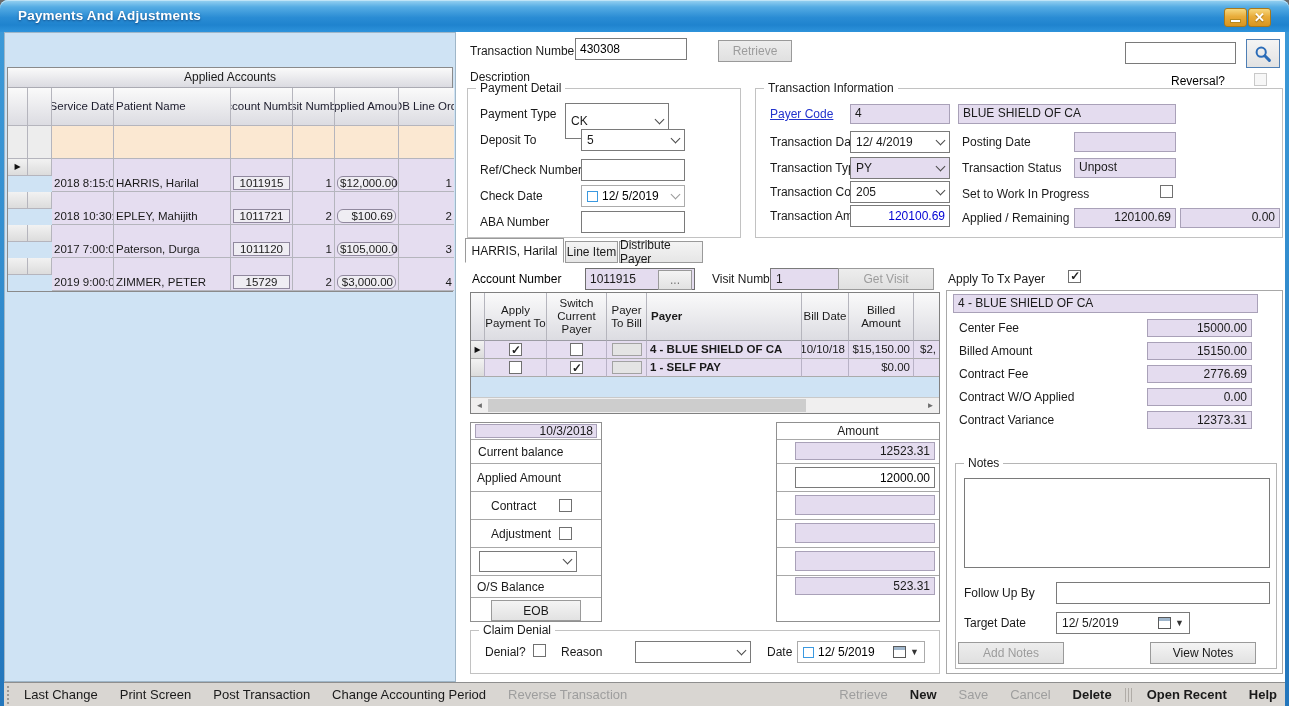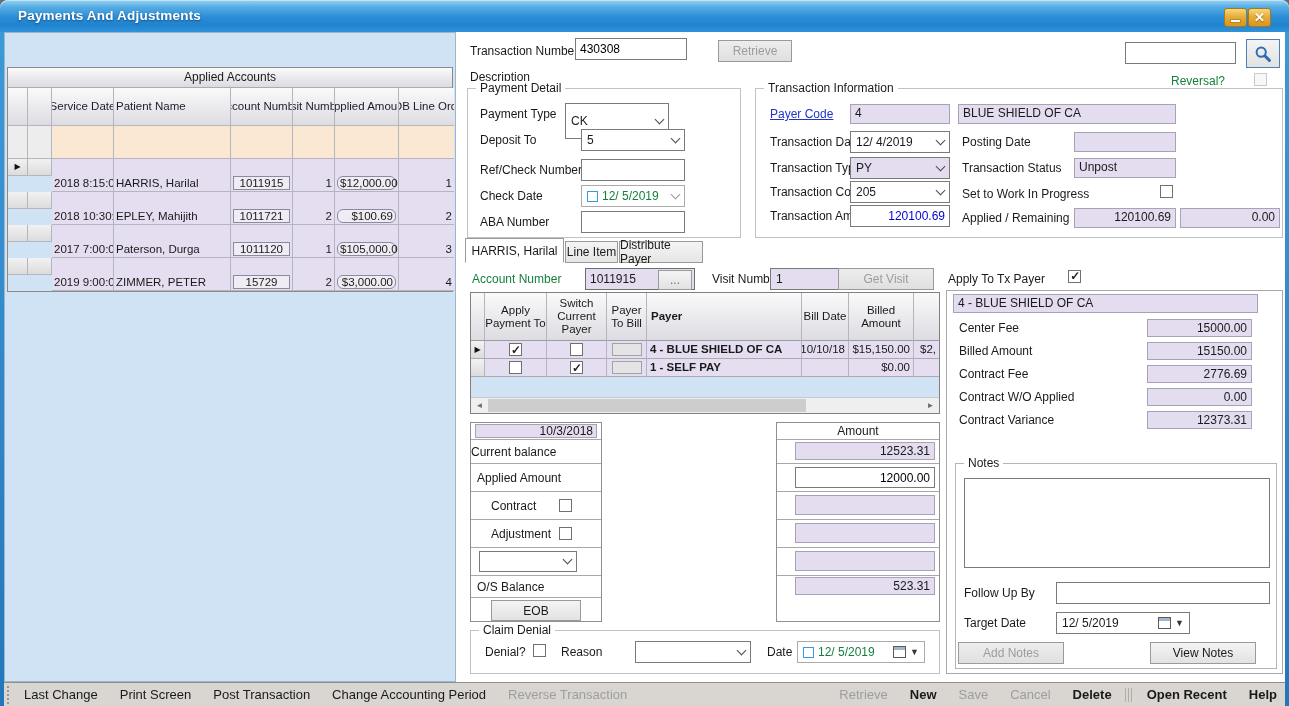--- a/index.html
+++ b/index.html
@@ -18,21 +18,21 @@
     background:linear-gradient(#F7D87E,#E8AC3A 45%,#D9951F); display:flex; align-items:center; justify-content:center; cursor:pointer; }
   .winbtn.min { left:1224px; }
   .winbtn.cls { left:1248px; }
   .minbar { display:block; width:11px; height:4px; background:#fff; border:1px solid #B98A20; margin-top:6px; }
   .xglyph { color:#fff; font-size:13px; font-weight:bold; text-shadow:0 1px 1px #946A10; line-height:1; }
 
   
   .content { position:absolute; top:32px; left:4px; right:4px; bottom:24px; background:#fff; overflow:hidden; }
   .abs { position:absolute; }
   .lbl { font-size:12px; white-space:nowrap; }
-  .gray { color:#15803d; }
+  .gray { color:#000000; }
   .r { text-align:right; }
 
   .field { background:#E4DCEF; border:1px solid #A9A1B8; padding:1px 4px; font-size:12px; overflow:hidden; white-space:nowrap; }
   .inputbox { background:#fff; border:1px solid #7A7A7A; padding:1px 4px; font-size:12px; }
   input.inputbox { outline:none; }
   .combo { background:#fff; border:1px solid #7A7A7A; display:flex; align-items:center; padding:0 5px; font-size:12px; }
   .combo.lav { background:#E4DCEF; }
   .chev { width:7px; height:7px; border-right:1.6px solid #4A4A4A; border-bottom:1.6px solid #4A4A4A;
     transform:rotate(45deg); margin-left:auto; margin-top:-4px; flex:none; }
   .btn { background:linear-gradient(#F4F4F4,#E2E2E2); border:1px solid #9A9A9A; display:flex; align-items:center;
@@ -368,21 +368,21 @@
         <span class="hs-arr" style="right:0">►</span>
       </div>
     </div>
 
     
     <div class="acol" style="left:466px;width:132px">
       <div class="arow" style="height:17px">
           <div class="abs field r" style="left:4px;top:1px;width:122px;height:14px;line-height:12px;padding:0 3px">10/3/2018</div>
         </div>
       <div class="arow" style="height:24px">
-          <span class="abs lbl" style="left:0;top:5px">Current balance</span>
+          <span class="abs lbl" style="left:7px;top:5px">Current balance</span>
         </div>
       <div class="arow" style="height:28px">
           <span class="abs lbl" style="left:6px;top:7px">Applied Amount</span>
         </div>
       <div class="arow" style="height:28px">
         <span class="abs lbl" style="left:20px;top:7px">Contract</span>
         <span class="abs cb" style="left:88px;top:7px"></span>
       </div>
       <div class="arow" style="height:28px">
         <span class="abs lbl" style="left:20px;top:7px">Adjustment</span>

